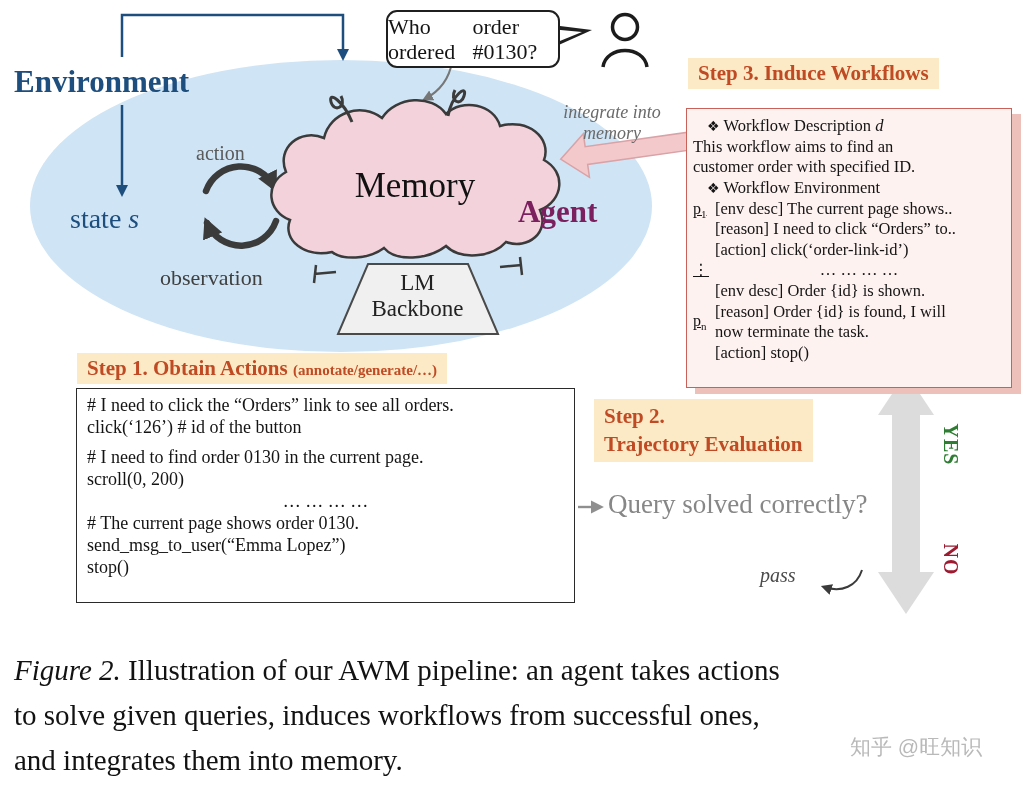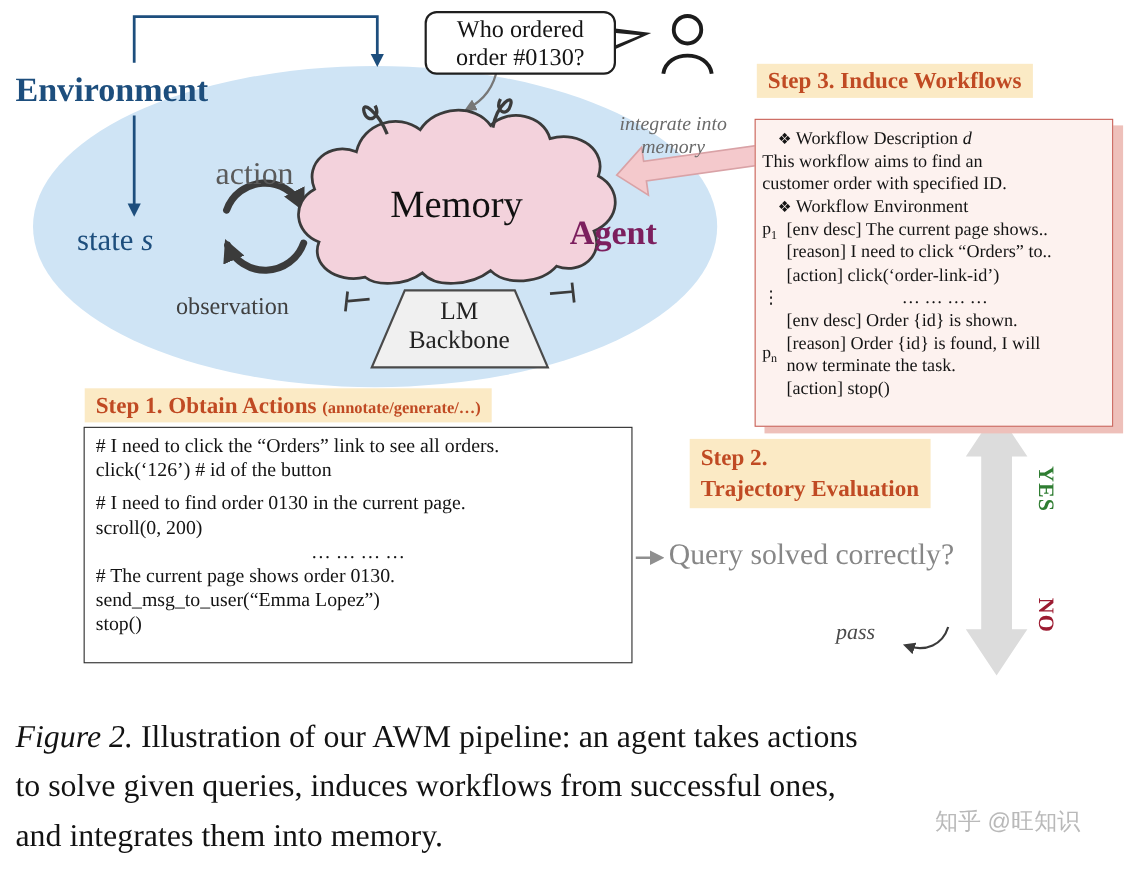--- a/index.html
+++ b/index.html
@@ -5,53 +5,53 @@
   html,body{margin:0;padding:0;background:#ffffff;}
   #stage{position:relative;width:1030px;height:790px;background:#ffffff;overflow:hidden;
          font-family:"Liberation Serif","DejaVu Serif",serif;color:#141414;}
   .abs{position:absolute;}
   #env-ellipse{left:30px;top:60px;width:622px;height:292px;border-radius:50%;
                background:#cfe4f5;z-index:1;}
   #artwork{left:0;top:0;z-index:2;pointer-events:none;}
   .txt{z-index:3;}
   #env-label{left:14px;top:64px;font-size:31px;font-weight:bold;color:#1d4e7d;}
   #state-label{left:70px;top:203px;font-size:28px;color:#1d4e7d;}
-  #action-label{left:196px;top:142px;font-size:29px;color:#5a5a5a;}
+  #action-label{left:196px;top:142px;font-size:20px;color:#5a5a5a;}
   #obs-label{left:160px;top:265px;font-size:22px;color:#404040;}
   #memory-label{left:325px;top:166px;width:180px;text-align:center;font-size:35px;color:#111;}
   #agent-label{left:518px;top:194px;font-size:31px;font-weight:bold;color:#7c1f5e;}
   #lm-label{left:340px;top:270px;width:155px;text-align:center;font-size:23px;line-height:1.15;color:#222;}
   #integrate-note{left:548px;top:102px;width:128px;text-align:center;font-style:italic;
                   font-size:18px;line-height:1.18;color:#6a6a6a;}
   #speech-bubble{left:386px;top:10px;width:170px;height:54px;background:#fff;
-                 border:2.5px solid #1f1f1f;border-radius:11px;display:flex;flex-direction:column;
+                 border:2.5px solid #1f1f1f;border-radius:11px;display:flex;flex-direction:row;
                  justify-content:center;align-items:center;font-size:22px;line-height:1.15;}
   .step-head{background:#fbeac5;color:#c04a23;font-weight:bold;padding:3px 10px;
              font-size:21px;white-space:nowrap;}
   #step1-head{left:77px;top:353px;}
   #step1-head .note{font-size:15px;}
   #step1-box{left:76px;top:388px;width:499px;height:215px;background:#fff;border:1.6px solid #2a2a2a;
              padding:6px 10px;font-size:18px;line-height:1.22;box-sizing:border-box;overflow:hidden;}
   .s1-gap{margin-top:8px;}
   .s1-center{text-align:center;}
-  #step2-head{left:594px;top:399px;line-height:1.35;margin-left:33px;}
+  #step2-head{left:594px;top:399px;line-height:1.35;}
   #question{left:608px;top:489px;font-size:27px;color:#878787;}
   #yes-label{left:918px;top:433px;width:64px;text-align:center;font-size:20px;font-weight:bold;
              color:#2f7d32;transform:rotate(90deg);letter-spacing:1px;}
   #no-label{left:918px;top:548px;width:64px;text-align:center;font-size:20px;font-weight:bold;
             color:#9c1b31;transform:rotate(90deg);letter-spacing:1px;}
   #pass-label{left:760px;top:564px;font-size:20px;font-style:italic;color:#4a4a4a;}
   #step3-head{left:688px;top:58px;}
   #step3-box{left:686px;top:108px;width:326px;height:280px;background:#fdf2ef;
              border:1.5px solid #c96158;box-shadow:9px 6px 0 #eec0ba;box-sizing:border-box;
              padding:7px 8px 6px 6px;font-size:16.5px;line-height:1.25;overflow:hidden;}
   .s3-head{padding-left:14px;}
   .bullet{font-family:"DejaVu Sans",sans-serif;font-size:14px;}
   .s3-row{display:flex;align-items:flex-start;}
-  .s3-plabel{width:22px;flex:none;font-size:16px;}
+  .s3-plabel{width:22px;flex:none;font-size:16px;text-decoration:underline;}
   .s3-plabel sub{font-size:11px;}
   .s3-rlines{flex:1;}
   .s3-center{text-align:center;}
   .vdots{font-family:"DejaVu Sans",sans-serif;}
   .tail{position:absolute;width:0;height:0;z-index:3;}
   #tail-outer{left:552px;top:25px;border-left:40px solid #1f1f1f;border-top:5px solid transparent;
               border-bottom:18px solid transparent;}
   #tail-inner{left:550px;top:29px;border-left:32px solid #ffffff;border-top:3px solid transparent;
               border-bottom:13px solid transparent;}
   #caption{left:14px;top:648px;width:1008px;font-size:29px;line-height:45px;color:#121212;}

